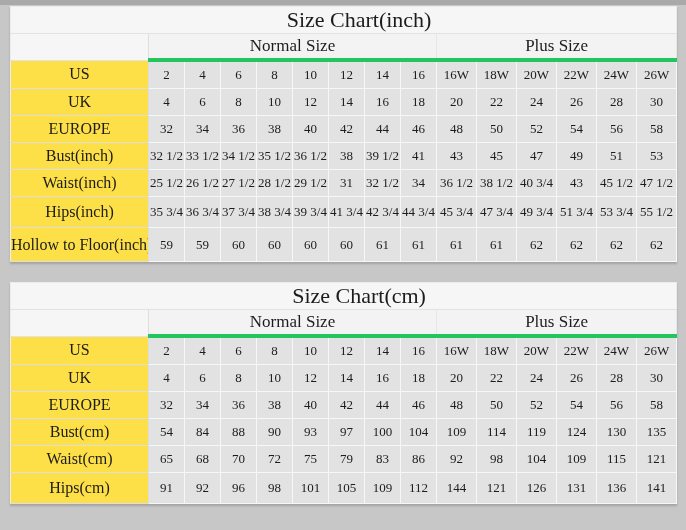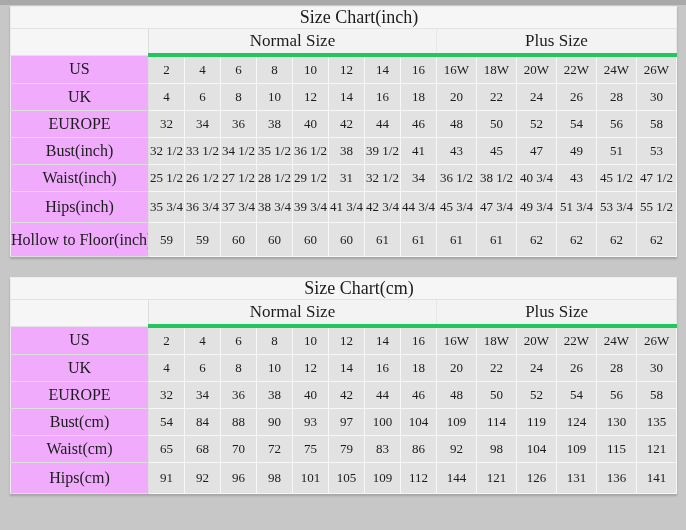--- a/index.html
+++ b/index.html
@@ -39,41 +39,41 @@
   col.c-p { width: 40px; }
   td {
     text-align: center;
     vertical-align: middle;
     white-space: nowrap;
     overflow: hidden;
     padding: 0;
   }
   td.title-cell {
     background: #f6f6f6;
-    font-size: 18px;
+    font-size: 22px;
     height: 21px;
     border-bottom: 1px solid #e2e2e2;
     padding-left: 31px;
   }
   tr.band-row td { height: 24px; font-size: 17px; }
   td.band-corner {
     background: #f6f6f6;
     border-right: 1px solid #dedede;
     border-bottom: 1px solid #e2e2e2;
   }
   td.band-cell {
     background: #f3f3f3;
     border-right: 1px solid #e7e7e7;
     border-bottom: 4px solid #22c55e;
   }
   tbody td { height: 26px; }
   tbody tr:nth-child(6) td { height: 30px; }
   tbody tr:nth-child(7) td { height: 33px; }
   td.label-cell {
-    background: #f0abfc;
+    background: #fde047;
     border: 1px solid #dedede;
     border-left: 1px solid #eeeeee;
     font-size: 16px;
   }
   td.data-cell {
     background: #e2e2e2;
     border: 1px solid #f7f7f7;
     font-size: 13px;
   }
 </style>

